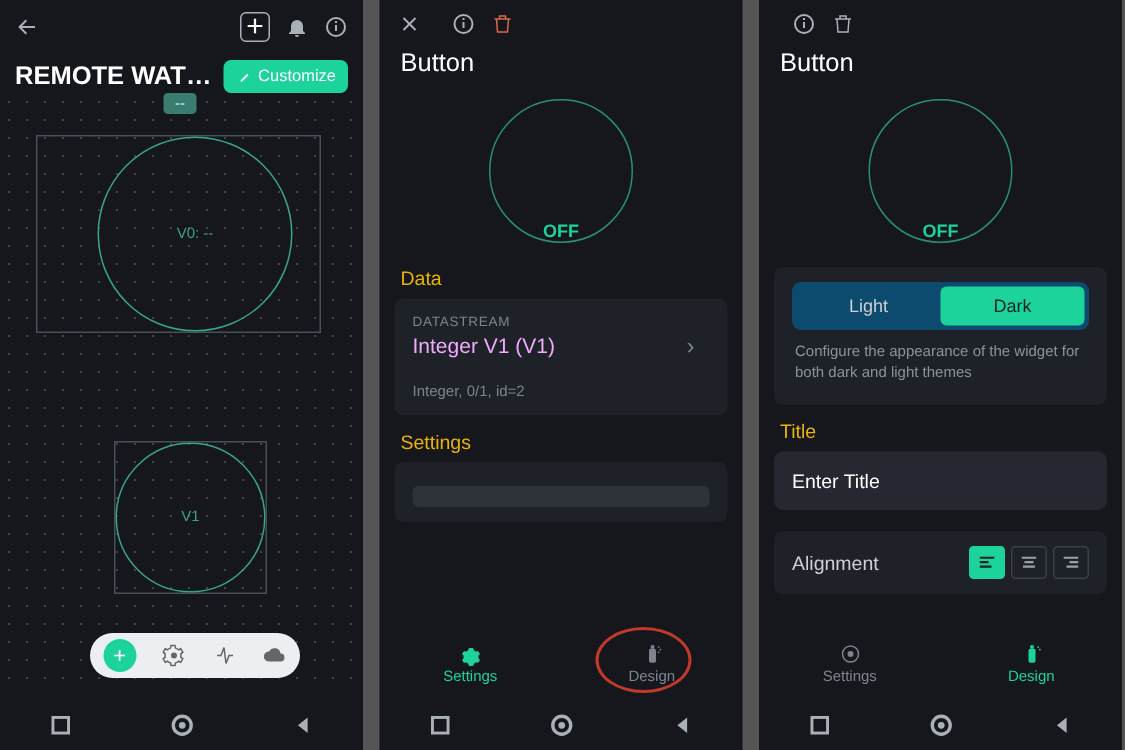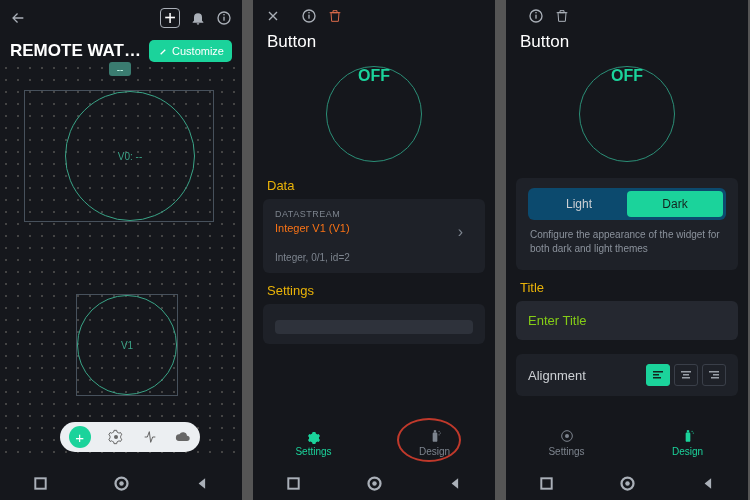--- a/index.html
+++ b/index.html
@@ -21,42 +21,42 @@
 .c2{top:0;left:0;width:98px;height:98px}
 .clab{position:absolute;top:50%;left:50%;transform:translate(-50%,-50%);font-size:10px;color:#3aa487}
 
 .dock{position:absolute;bottom:48px;left:60px;width:140px;height:30px;background:#eceff2;border-radius:18px;display:flex;align-items:center;justify-content:space-around}
 .dock .plus{width:22px;height:22px;background:#1bd39b;border-radius:50%;display:flex;align-items:center;justify-content:center}
 
 .nav{position:absolute;bottom:0;left:0;right:0;height:34px;display:flex;align-items:center;justify-content:space-around}
 
 .head2{display:flex;align-items:center;padding:8px 12px;gap:10px}
 .title2{font-size:17px;font-weight:400;color:#fff;padding:0 14px 8px}
-.preview{width:94px;height:94px;border:1px solid #2b8f77;border-radius:50%;margin:6px auto 16px;display:flex;align-items:flex-start;justify-content:center;color:#1bd39b;font-size:16px;font-weight:600}
+.preview{width:94px;height:94px;border:1px solid #2b8f77;border-radius:50%;margin:6px auto 16px;display:flex;align-items:flex-end;justify-content:center;color:#1bd39b;font-size:12px;font-weight:600}
 .sec-title{font-size:13px;color:#eab308;padding:0 14px 6px}
 .card{background:#1e2128;margin:0 10px 10px;border-radius:6px;padding:10px 12px}
 .sub-label{font-size:9px;color:#7d848e;text-transform:uppercase;letter-spacing:.5px}
-.val{font-size:11px;color:#f97316;margin-top:3px}
+.val{font-size:14px;color:#f0abfc;margin-top:3px}
 .hint{font-size:10px;color:#7d848e;margin-top:18px}
 .chev{position:absolute;right:22px;color:#7d848e}
 .tog{width:36px;height:20px;background:#3dd24a;border-radius:10px;position:relative}
 .tog:after{content:'';position:absolute;right:2px;top:2px;width:16px;height:16px;background:#fff;border-radius:50%}
 .row{display:flex;align-items:center}
 .row .grow{flex:1}
 .tabs{position:absolute;bottom:34px;left:0;right:0;height:48px;display:flex}
 .tab{flex:1;display:flex;flex-direction:column;align-items:center;justify-content:center;gap:2px;font-size:10px}
 .tab.active{color:#1bd39b}
 .tab.inactive{color:#7d848e}
 .highlight{position:absolute;bottom:38px;right:34px;width:60px;height:40px;border:2px solid #c0392b;border-radius:50%}
 
 .seg{display:flex;background:#0c4a6e;border-radius:6px;padding:3px}
 .seg>div{flex:1;text-align:center;font-size:12px;padding:6px;border-radius:4px}
 .seg .on{background:#1bd39b;color:#14241f}
 .desc{font-size:10px;color:#8b929c;line-height:1.4;padding:8px 2px}
-.inp{background:#252830;border-radius:6px;padding:12px;font-size:13px;color:#84cc16}
+.inp{background:#252830;border-radius:6px;padding:12px;font-size:13px;color:#ffffff}
 .al-btns{display:flex;gap:4px}
 .al-btn{width:22px;height:20px;border:1px solid #3a3f49;border-radius:3px;display:flex;align-items:center;justify-content:center}
 .al-btn.on{background:#1bd39b;border-color:#1bd39b}
 .plus{color:#fff;font-size:20px;font-weight:300;line-height:1}
 .badge-box{width:18px;height:18px;border:1px solid #aab0b8;border-radius:4px;display:flex;align-items:center;justify-content:center;font-size:14px;color:#aab0b8}
 </style>
 </head>
 <body>
 
 <div class="screen">

